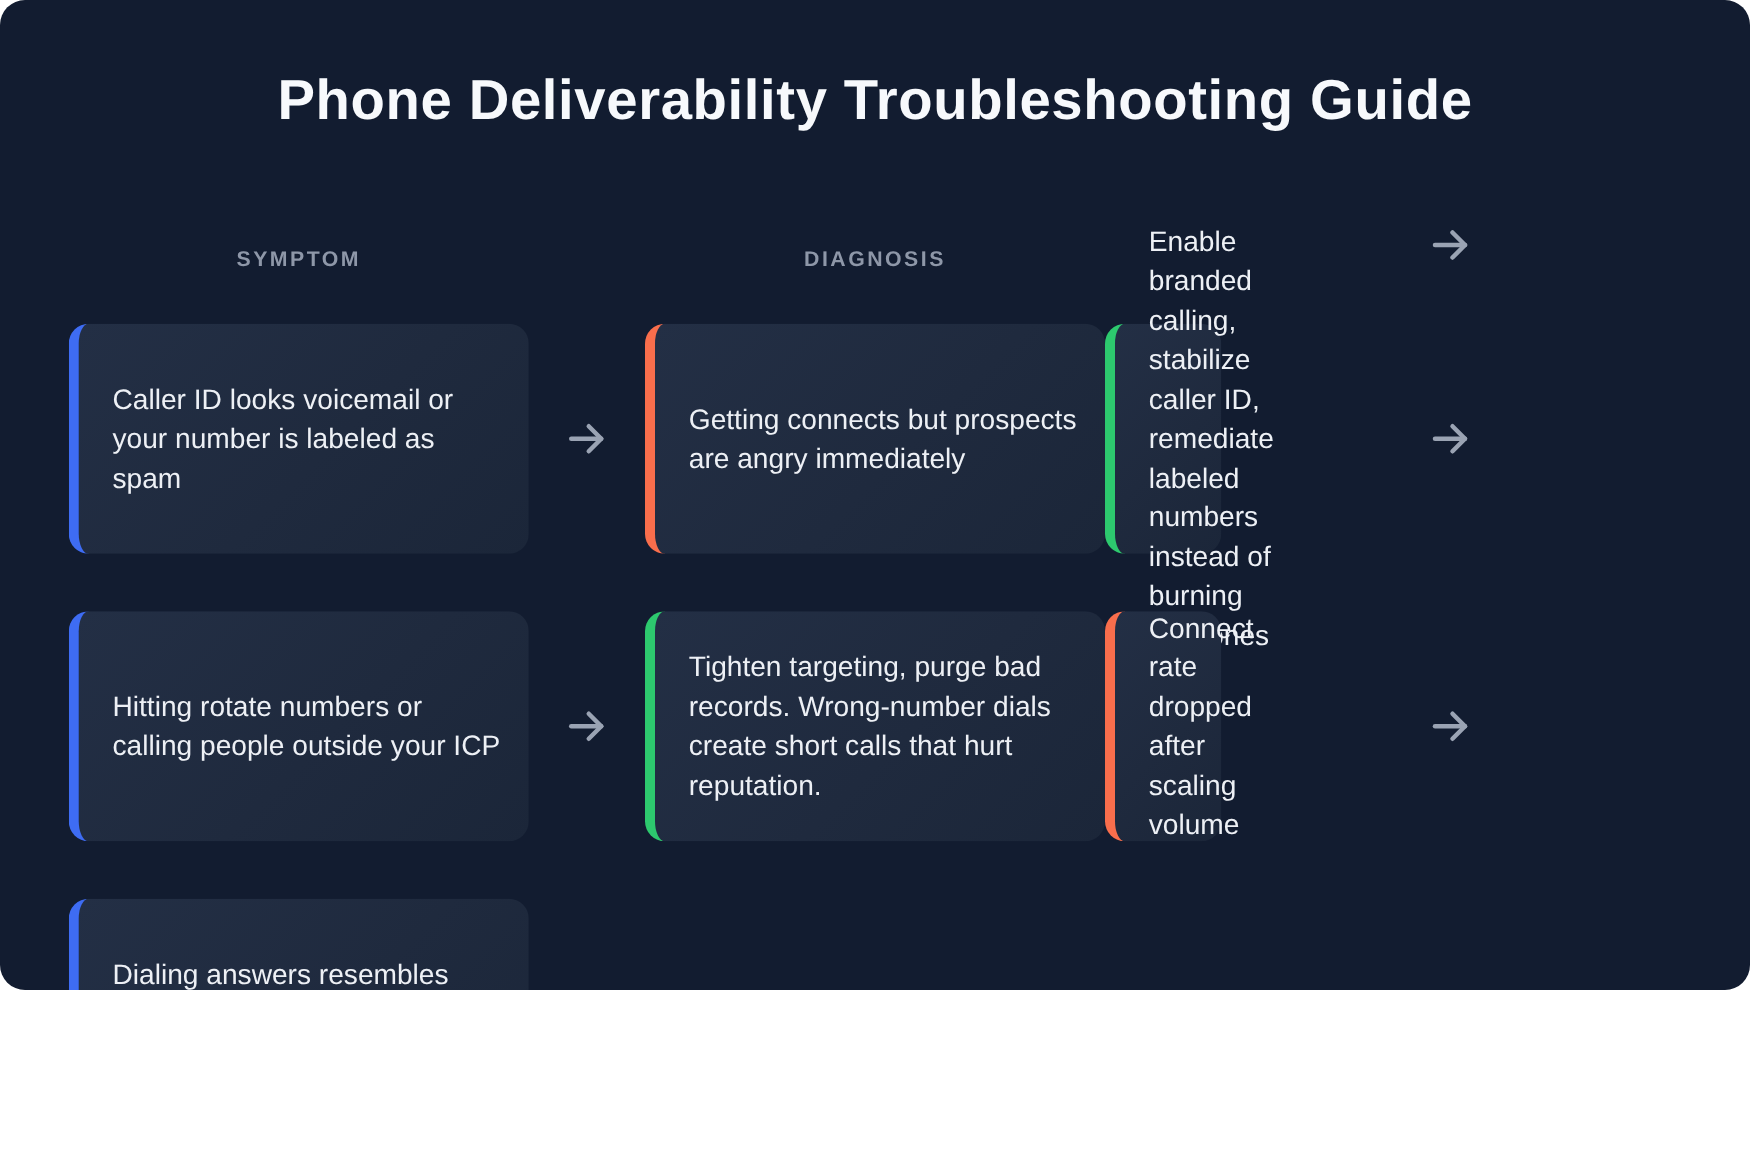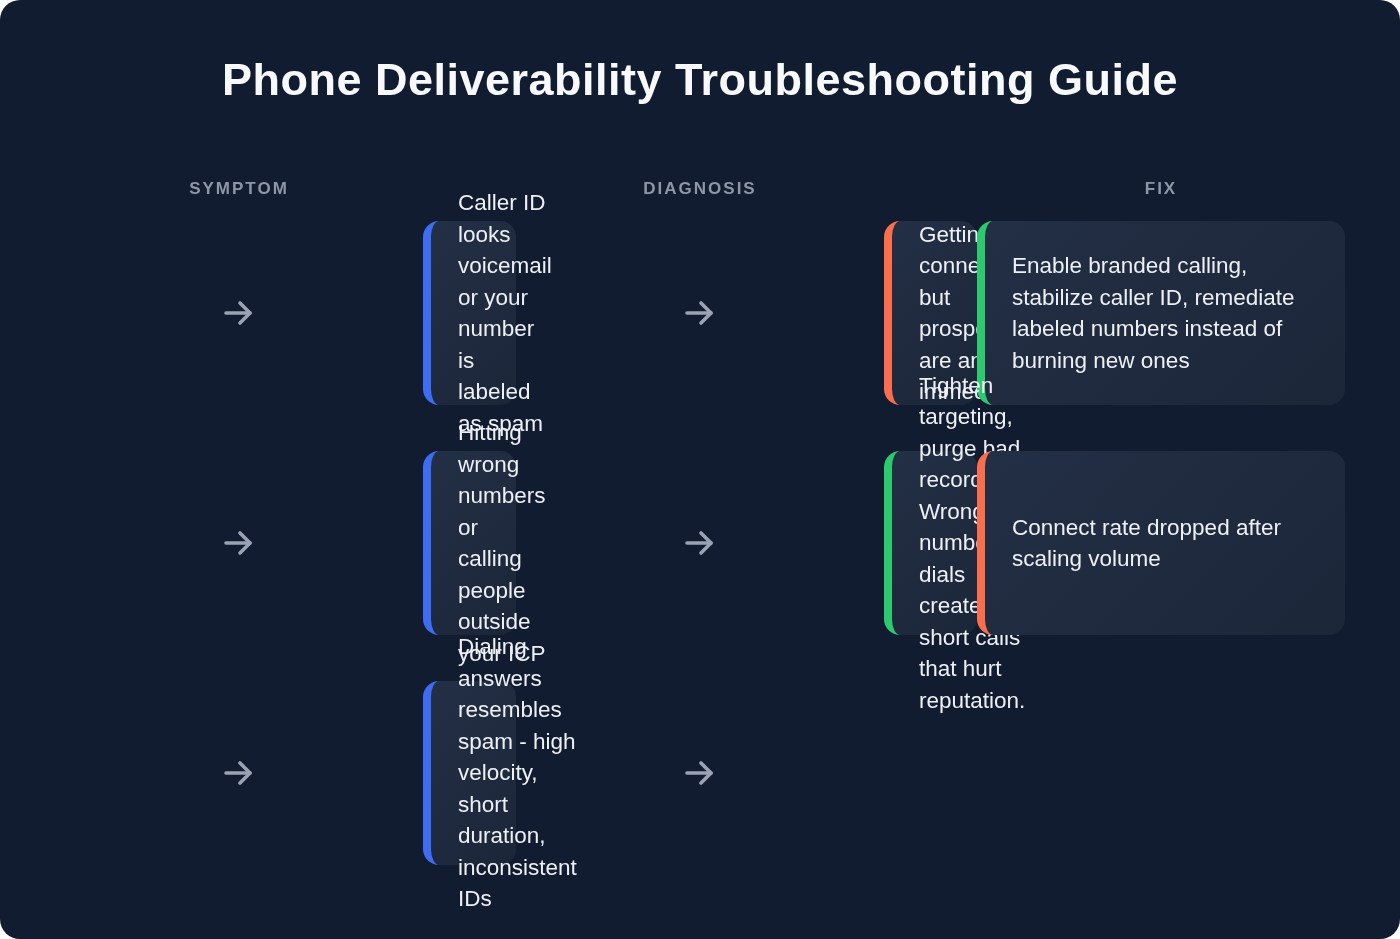--- a/index.html
+++ b/index.html
@@ -4,21 +4,21 @@
 <style>
   html, body {
     margin: 0;
     padding: 0;
     background: var(--page_background, #ffffff);
     font-family: "Liberation Sans", "DejaVu Sans", sans-serif;
   }
   .canvas {
     position: relative;
     width: 1400px;
-    height: 939px;
+    height: 792px;
     background: var(--background, #121c30);
     border-radius: 20px;
     overflow: hidden;
     box-sizing: border-box;
   }
   .title {
     padding-top: 54px;
     text-align: center;
     color: var(--title_color, #f7f9fc);
     font-size: 45px;
@@ -77,21 +77,20 @@
 <div class="canvas">
 
   <div class="title">Phone Deliverability Troubleshooting Guide</div>
 
   <div class="grid">
 
     <div class="col-header">SYMPTOM</div>
     <div class="spacer-cell"></div>
     <div class="col-header">DIAGNOSIS</div>
     <div class="spacer-cell"></div>
-    <div class="col-header">FIX</div>
 
     <div class="arrow-cell">
       <span>
         <svg width="36" height="34" viewBox="0 0 36 34" fill="none" stroke="currentColor" stroke-width="3.6" stroke-linecap="round" stroke-linejoin="round">
           <line x1="5" y1="17" x2="29" y2="17"></line>
           <polyline points="19,7 29,17 19,27"></polyline>
         </svg>
       </span>
     </div>
     <div class="card" style="--accent: #3e6cf3;">
@@ -114,21 +113,21 @@
     </div>
     <div class="arrow-cell">
       <span>
         <svg width="36" height="34" viewBox="0 0 36 34" fill="none" stroke="currentColor" stroke-width="3.6" stroke-linecap="round" stroke-linejoin="round">
           <line x1="5" y1="17" x2="29" y2="17"></line>
           <polyline points="19,7 29,17 19,27"></polyline>
         </svg>
       </span>
     </div>
     <div class="card" style="--accent: #3e6cf3;">
-      <p>Hitting wrong numbers or calling people outside your ICP</p>
+      <p>Hitting rotate numbers or calling people outside your ICP</p>
     </div>
     <div class="arrow-cell">
       <span>
         <svg width="36" height="34" viewBox="0 0 36 34" fill="none" stroke="currentColor" stroke-width="3.6" stroke-linecap="round" stroke-linejoin="round">
           <line x1="5" y1="17" x2="29" y2="17"></line>
           <polyline points="19,7 29,17 19,27"></polyline>
         </svg>
       </span>
     </div>
     <div class="card" style="--accent: #2dc96e;">

